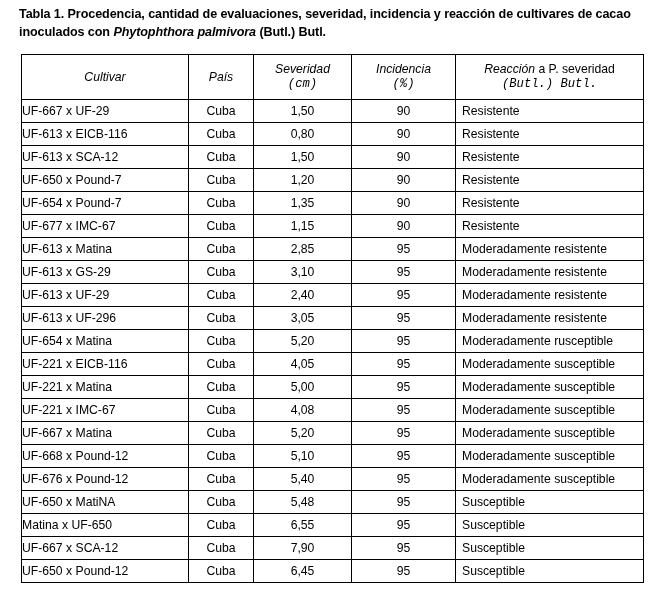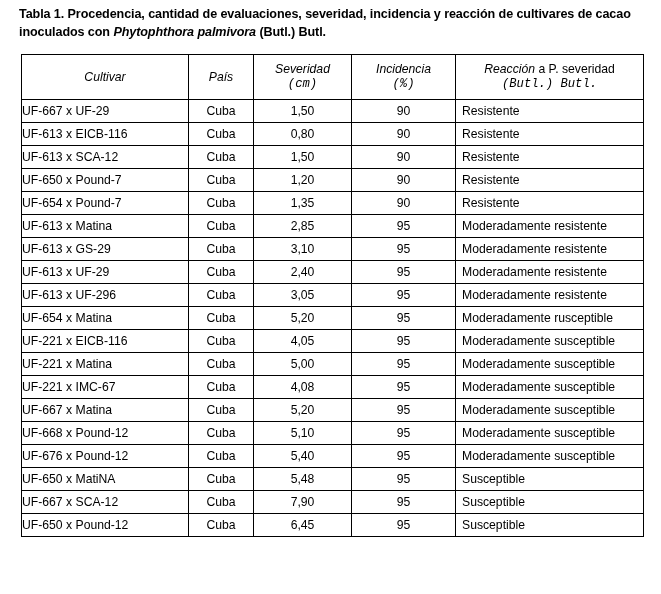--- a/index.html
+++ b/index.html
@@ -157,20 +157,27 @@
             <td class="reac">Resistente</td>
           </tr>
           <tr>
             <td>UF-654 x Pound-7</td>
             <td class="ctr">Cuba</td>
             <td class="ctr">1,35</td>
             <td class="ctr">90</td>
             <td class="reac">Resistente</td>
           </tr>
           <tr>
+            <td>UF-677 x IMC-67</td>
+            <td class="ctr">Cuba</td>
+            <td class="ctr">1,15</td>
+            <td class="ctr">90</td>
+            <td class="reac">Resistente</td>
+          </tr>
+          <tr>
             <td>UF-613 x Matina</td>
             <td class="ctr">Cuba</td>
             <td class="ctr">2,85</td>
             <td class="ctr">95</td>
             <td class="reac">Moderadamente resistente</td>
           </tr>
           <tr>
             <td>UF-613 x GS-29</td>
             <td class="ctr">Cuba</td>
             <td class="ctr">3,10</td>
@@ -237,20 +244,27 @@
             <td>UF-676 x Pound-12</td>
             <td class="ctr">Cuba</td>
             <td class="ctr">5,40</td>
             <td class="ctr">95</td>
             <td class="reac">Moderadamente susceptible</td>
           </tr>
           <tr>
             <td>UF-650 x MatiNA</td>
             <td class="ctr">Cuba</td>
             <td class="ctr">5,48</td>
+            <td class="ctr">95</td>
+            <td class="reac">Susceptible</td>
+          </tr>
+          <tr>
+            <td>Matina x UF-650</td>
+            <td class="ctr">Cuba</td>
+            <td class="ctr">6,55</td>
             <td class="ctr">95</td>
             <td class="reac">Susceptible</td>
           </tr>
           <tr>
             <td>UF-667 x SCA-12</td>
             <td class="ctr">Cuba</td>
             <td class="ctr">7,90</td>
             <td class="ctr">95</td>
             <td class="reac">Susceptible</td>
           </tr>

